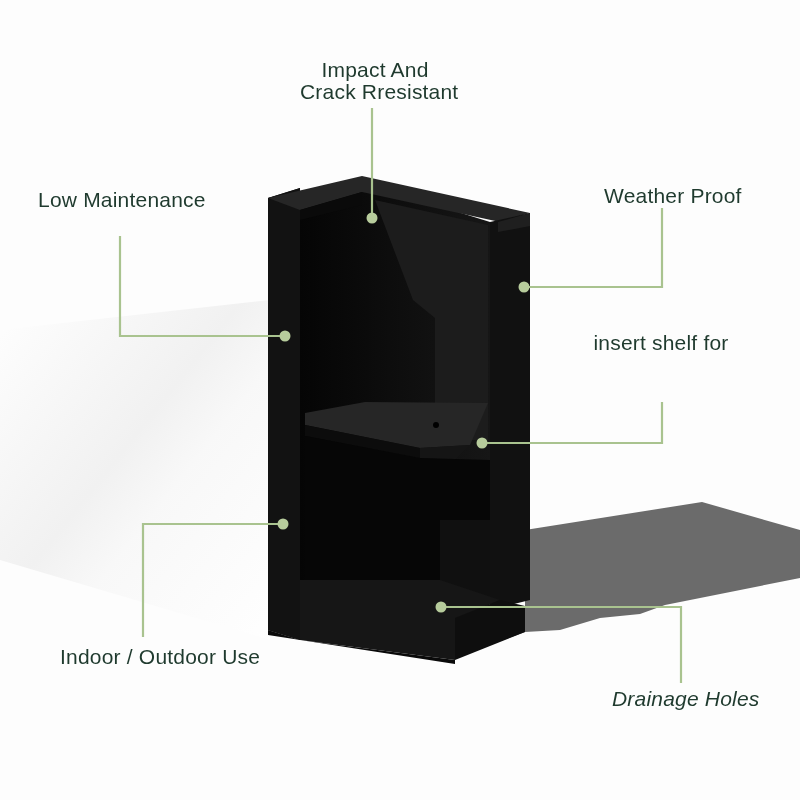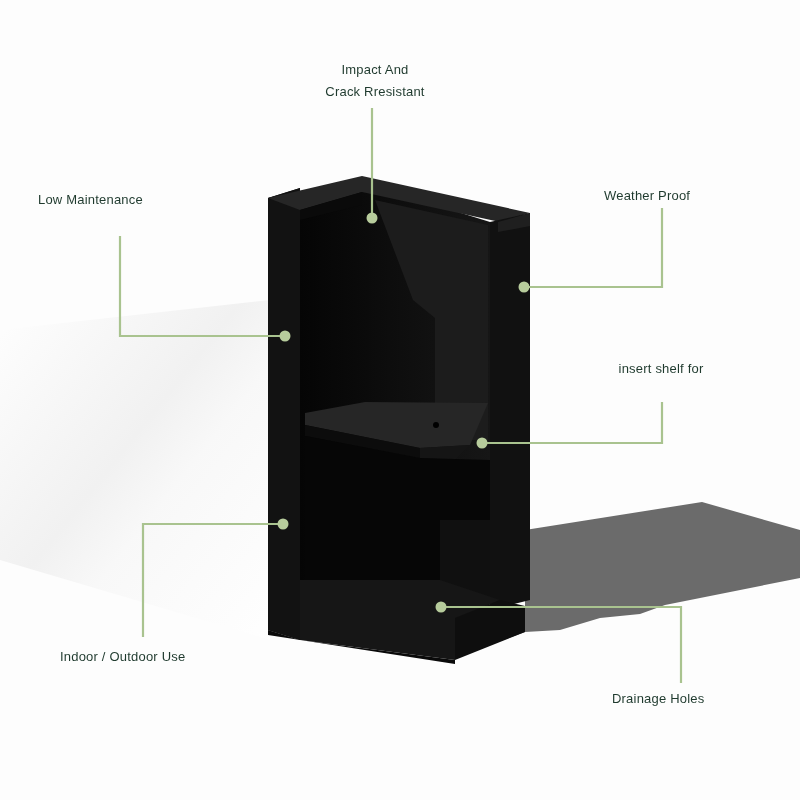--- a/index.html
+++ b/index.html
@@ -6,21 +6,21 @@
     body {
       width: 800px; height: 800px; overflow: hidden;
       background: #ffffff;
       font-family: "Liberation Sans", sans-serif;
     }
     .stage { position: relative; width: 800px; height: 800px; overflow: hidden; background: #fdfdfd; }
     .stage svg.scene { position: absolute; left: 0; top: 0; }
     .label {
       position: absolute;
       color: #1f3a2e;
-      font-size: 13px;
+      font-size: 21px;
       line-height: 22px;
       text-align: center;
       white-space: nowrap;
       letter-spacing: 0.2px;
     }
     .label span { display: block; }
   </style>
 </head>
 <body>
 
@@ -92,21 +92,21 @@
 
   <div class="label" style="left:300px; top:59px; width:150px;">
     <span>Impact And</span>
     <span>Crack Rresistant</span>
   </div>
 
   <div class="label" style="left:38px; top:189px;">Low Maintenance</div>
 
   <div class="label" style="left:604px; top:185px;">Weather Proof</div>
 
-  <div class="label" style="left:586px; top:358px; width:150px;">
+  <div class="label" style="left:586px; top:332px; width:150px;">
     <span>insert shelf for</span>
   </div>
 
   <div class="label" style="left:60px; top:646px;">Indoor / Outdoor Use</div>
 
-  <div class="label" style="left:612px; top:688px;">Drainage Holes</div>
+  <div class="label" style="left:612px; top:688px;font-style:italic;">Drainage Holes</div>
 
 </div>
 
 </body></html>

